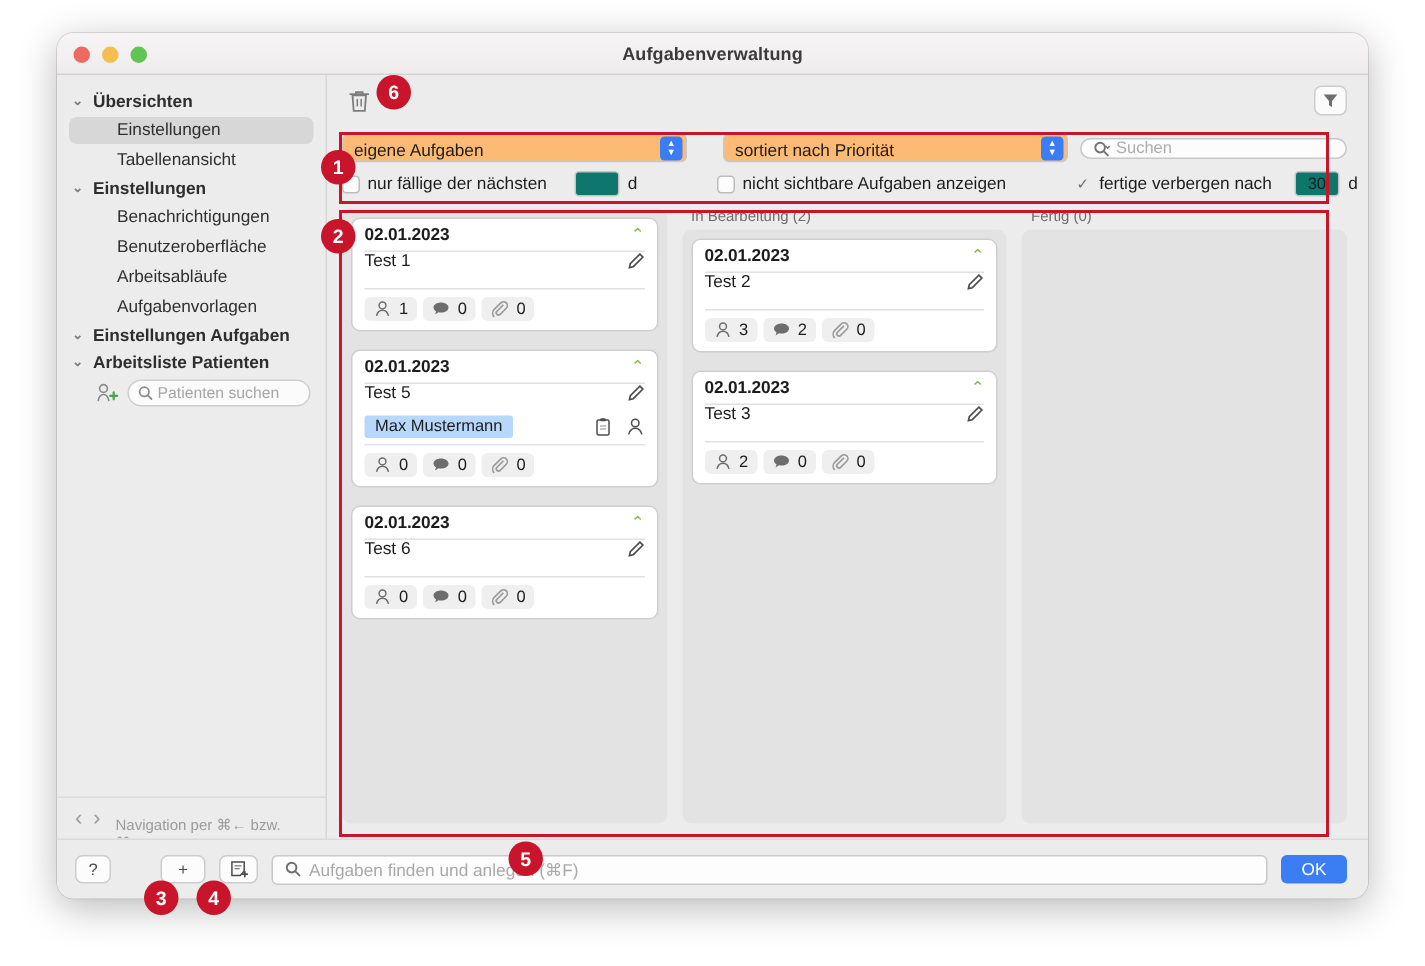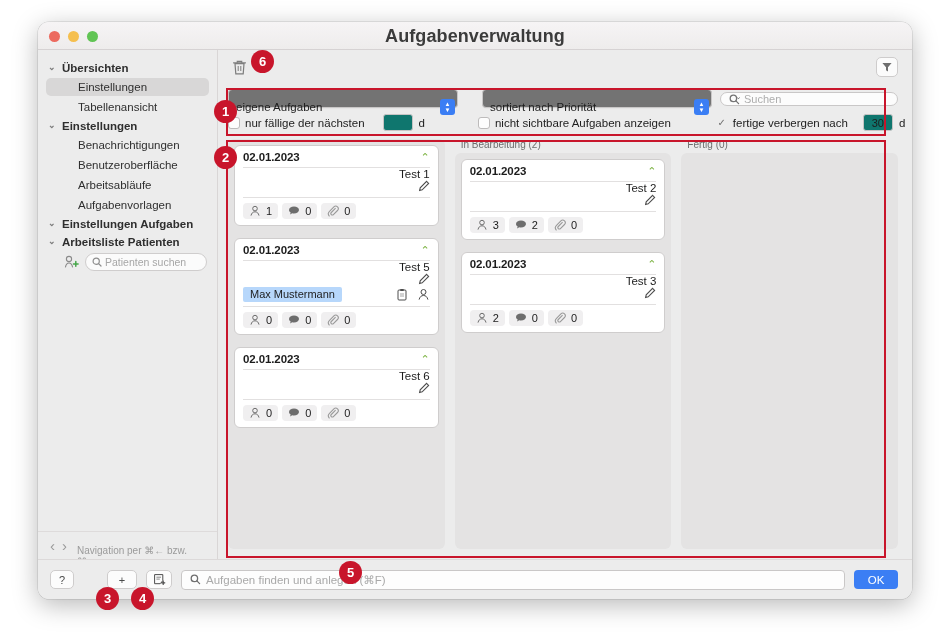--- a/index.html
+++ b/index.html
@@ -32,21 +32,21 @@
     position: relative;
     flex: none;
   }
   .lights { position: absolute; left: 11px; top: 9px; display: flex; gap: 8px; }
   .light { width: 11px; height: 11px; border-radius: 50%; }
   .light.r { background: #ec6a5f; }
   .light.y { background: #f5bf4f; }
   .light.g { background: #61c454; }
   .title {
     text-align: center; line-height: 28px;
-    font-size: 18px; font-weight: bold; color: #3b3b3b;
+    font-size: 12px; font-weight: bold; color: #3b3b3b;
     letter-spacing: .1px;
   }
 
   
   .wbody { flex: 1; display: flex; min-height: 0; }
 
   
   .sidebar {
     width: 180px; flex: none;
     background: #ececec;
@@ -120,24 +120,24 @@
   
   .filters {
     flex: none;
     padding: 5px 14px 6px 10px;
   }
   .frow { display: flex; align-items: center; }
   .frow + .frow { margin-top: 6px; }
 
   .select {
     height: 19px;
-    background: #737373;
+    background: #fdba74;
     border: 1px solid #c9c7c7;
     border-radius: 4px;
-    display: flex; align-items: center;
+    display: flex; align-items: flex-end;
     padding: 16px 2px 0 7px;
     font-size: 11.5px; color: #1d1d1d;
     box-shadow: 0 0.5px 0 rgba(0,0,0,.05);
   }
   .select .lbl { flex: 1; white-space: nowrap; overflow: hidden; }
   .stepper {
     width: 15px; height: 16px; border-radius: 3px;
     background: #3b7ef4;
     display: flex; flex-direction: column;
     align-items: center; justify-content: center;
@@ -203,21 +203,21 @@
     background: #fff;
     border: 1px solid #cfcdcd;
     border-radius: 6px;
     padding: 5px 8px 6px 8px;
     flex: none;
   }
   .c-top { display: flex; align-items: center; }
   .c-date { font-size: 11.5px; font-weight: bold; color: #1c1c1c; letter-spacing: -.1px; }
   .c-chev { margin-left: auto; color: #7cb342; font-size: 11px; line-height: 1; }
   .c-sep { height: 1px; background: #e2e0e0; margin: 4px 0 0 0; }
-  .c-mid { display: flex; align-items: flex-end; min-height: 20px; flex-direction: column; }
+  .c-mid { display: flex; align-items: flex-start; min-height: 20px; }
   .c-title { font-size: 11.5px; color: #1c1c1c; }
   .c-pencil { margin-left: auto; }
   .c-pat { display: flex; align-items: center; margin-top: 1px; }
   .pat-badge {
     background: #b7d7fb;
     color: #1d1d1d;
     font-size: 11px;
     padding: 1px 7px 2px 7px;
     border-radius: 2px;
   }

